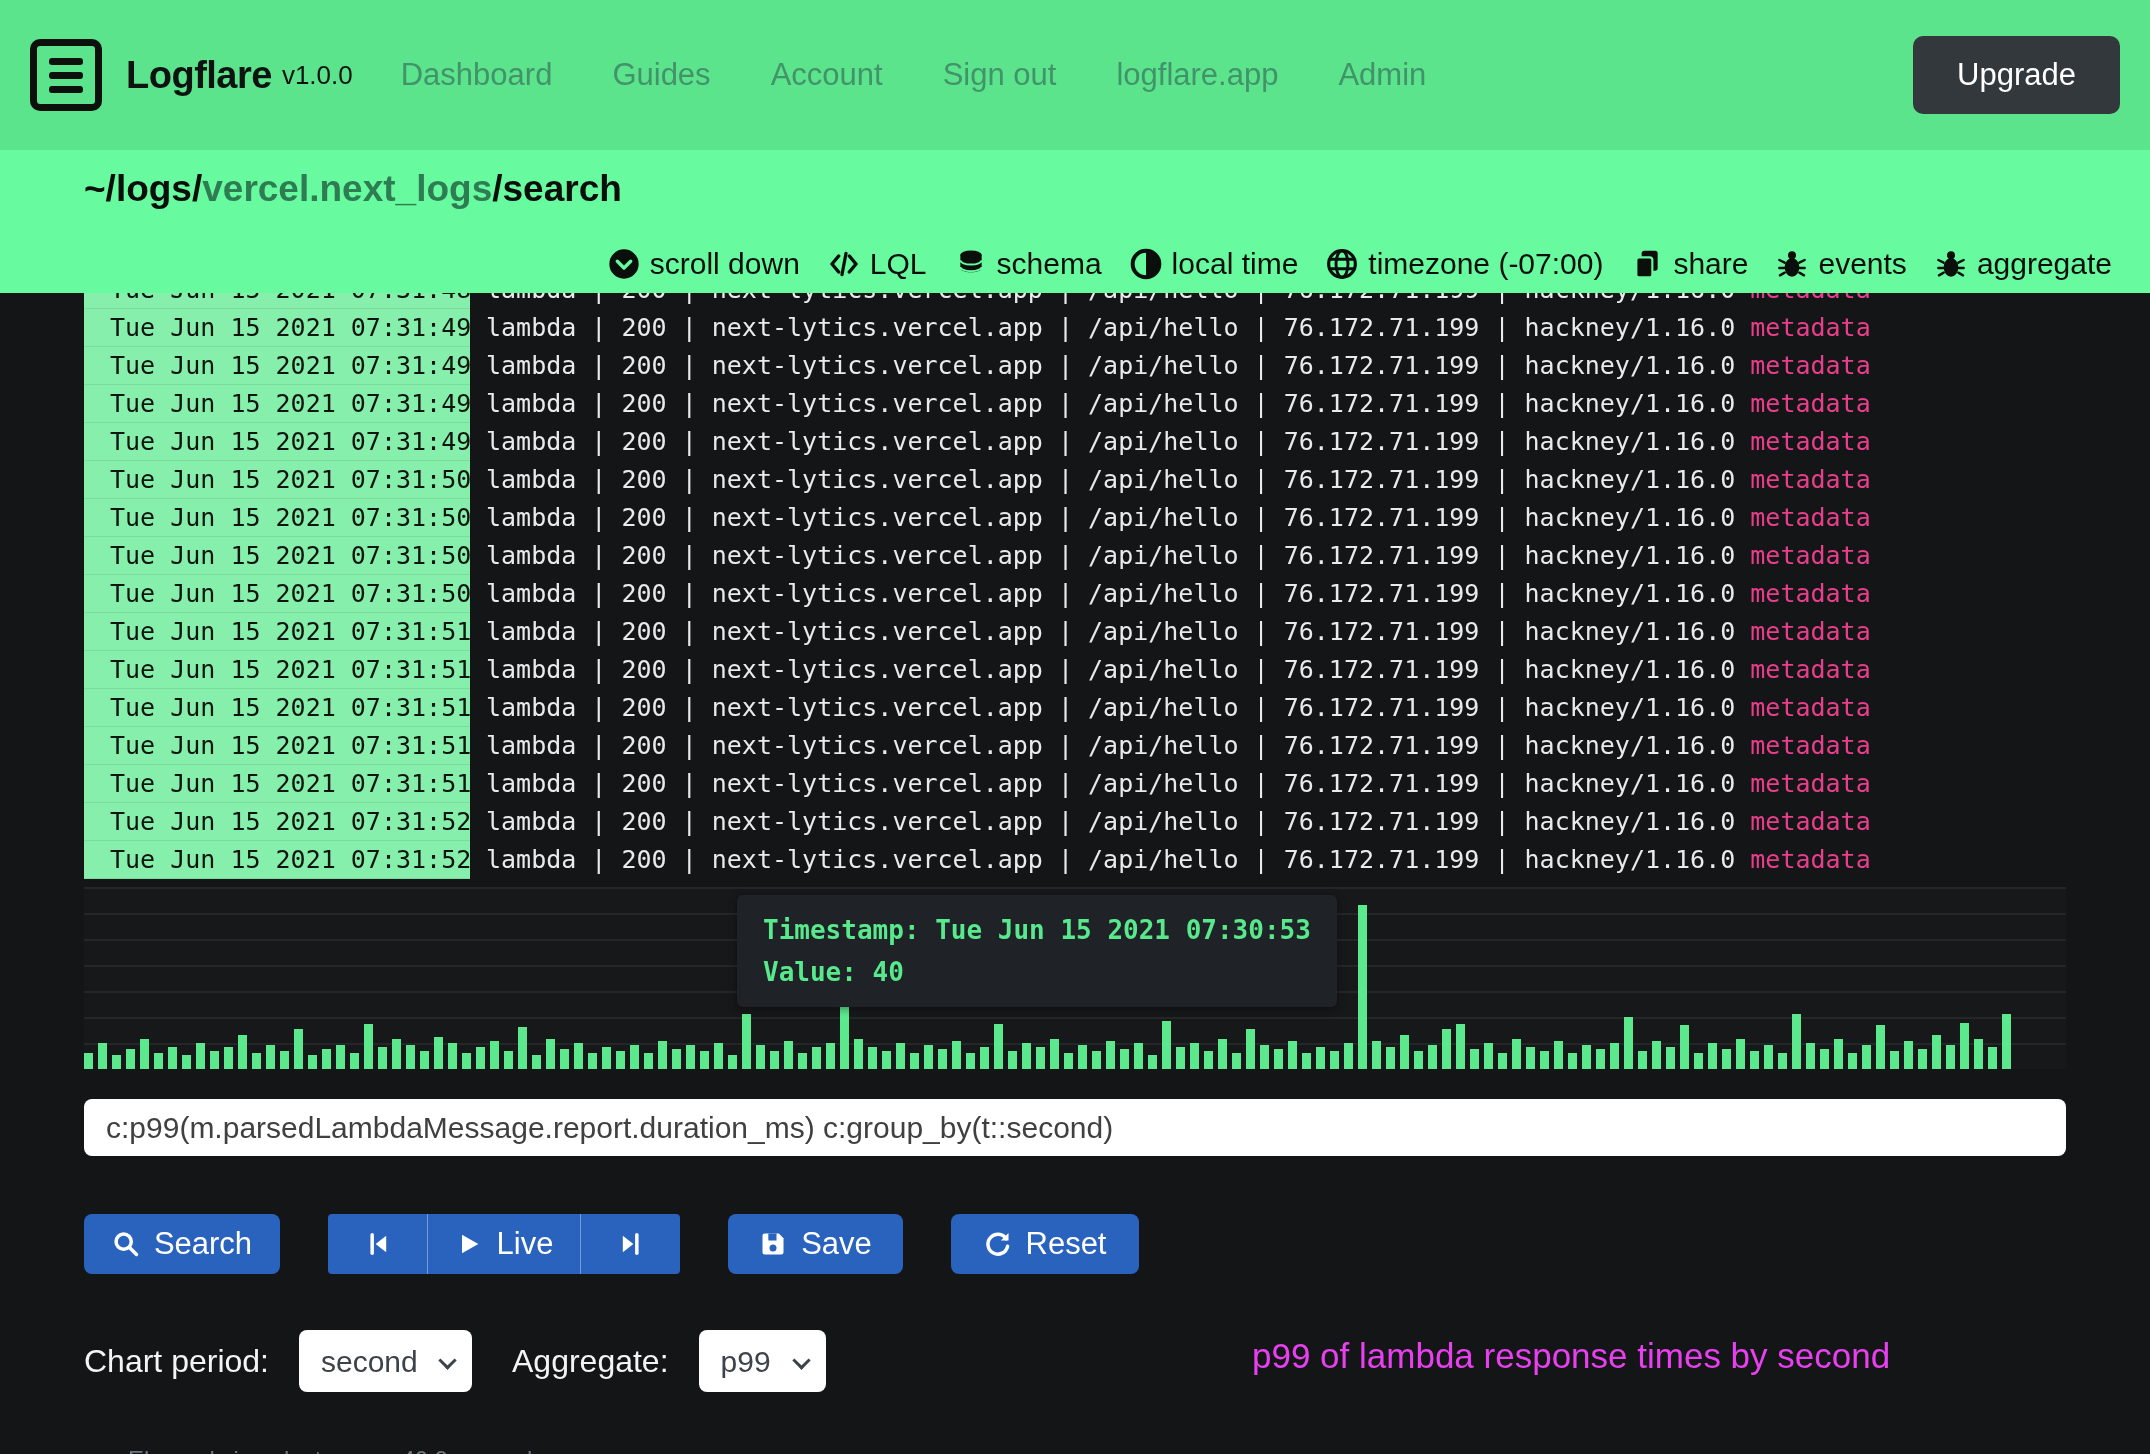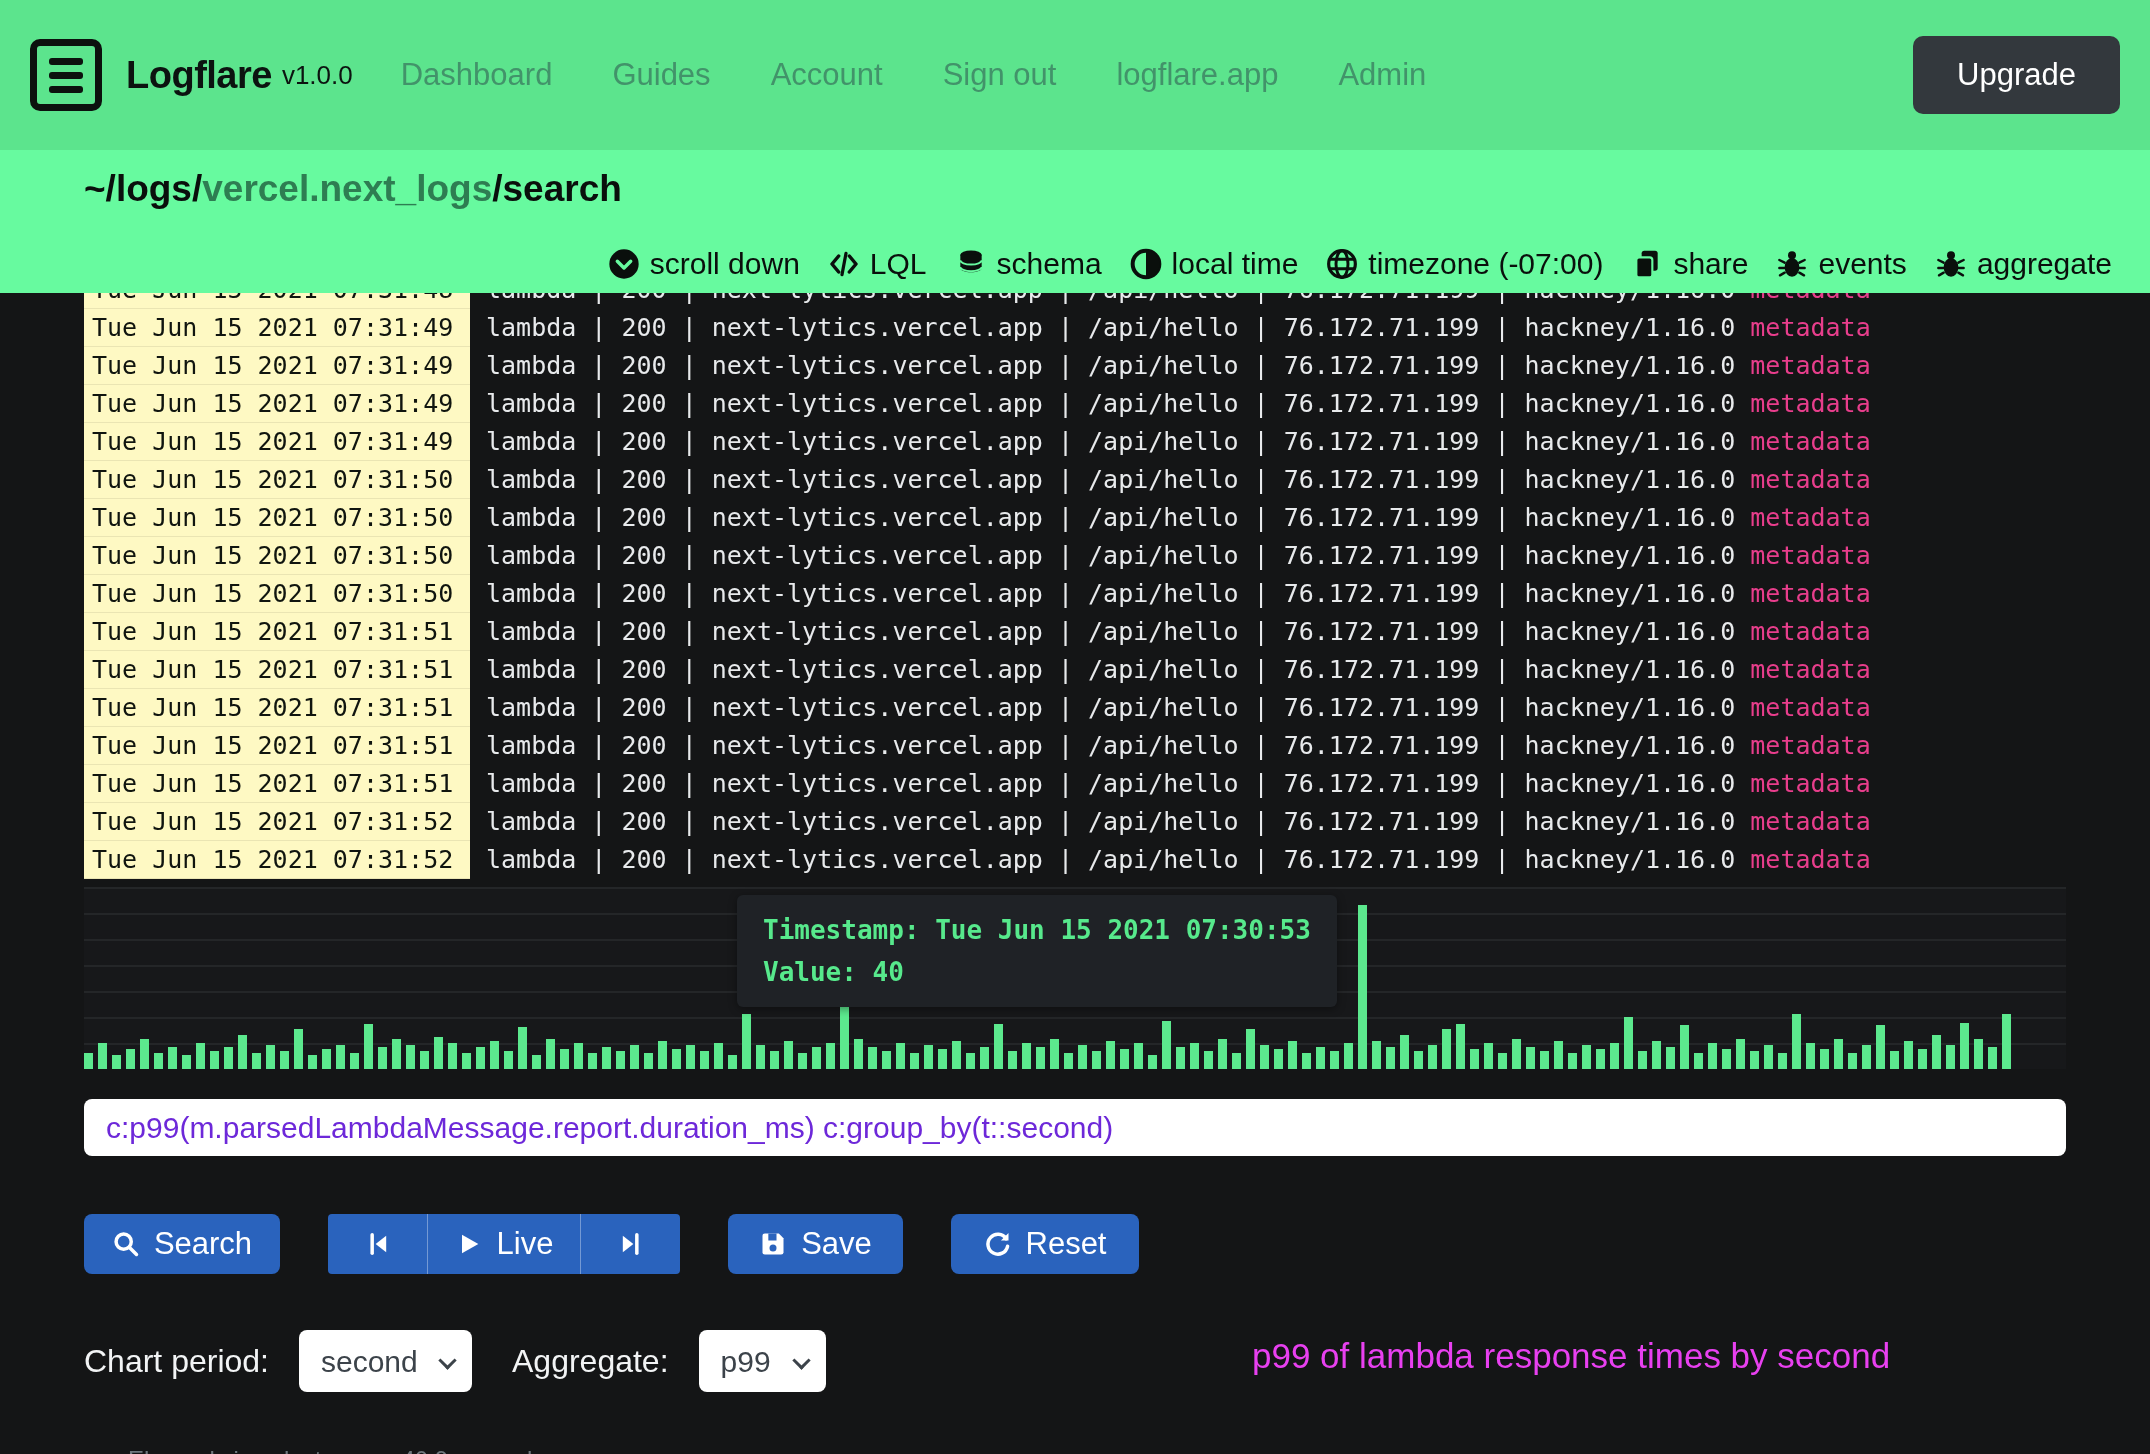--- a/index.html
+++ b/index.html
@@ -26,38 +26,38 @@
   .toolbar { position:absolute; right:38px; bottom:12px; display:flex; gap:28px; align-items:center; }
   .tb-item { display:flex; align-items:center; gap:10px; font-size:30px; color:#0a0f0c; cursor:pointer; }
   .tb-item svg { width:32px; height:32px; display:block; }
 
   
   main { padding:0 84px; position:relative; }
   .logtable { overflow:hidden; }
   .logrow { display:flex; height:38px; line-height:38px; white-space:pre;
             font-family:"DejaVu Sans Mono", monospace; font-size:25px; }
   .logrow:first-child { margin-top:-22px; }
-  .ts  { width:386px; flex:none; background:#fef9c3; color:#10150f; padding-left:8px;
+  .ts  { width:386px; flex:none; background:#86efac; color:#10150f; padding-left:26px;
          border-bottom:1px solid rgba(0,0,0,0.08); }
   .body { color:#e8eaec; padding-left:16px; }
   .meta { color:#e83e8c; cursor:pointer; }
 
   
   .chart { position:relative; margin-top:8px; height:182px; background:#17181a;
            background-image:repeating-linear-gradient(to bottom,#242628 0 2px,transparent 2px 26px); }
   .bars { position:absolute; left:0; bottom:0; display:flex; align-items:flex-end; gap:5px; }
   .bar { width:9px; background:#5ce98e; flex:none; }
   .chart-tooltip { position:absolute; left:653px; top:8px; background:#1f2226; border-radius:6px;
                    padding:14px 26px; font-family:"DejaVu Sans Mono", monospace; font-weight:700;
                    font-size:26px; line-height:42px; color:#57e98c; box-shadow:0 2px 8px rgba(0,0,0,0.4); }
 
   
   .querywrap { margin-top:30px; }
   .query-input { width:100%; height:57px; border:none; border-radius:8px; background:#fff;
-                 font-size:30px; color:#6d28d9; padding:0 22px; font-family:"Liberation Sans",sans-serif; }
+                 font-size:30px; color:#404040; padding:0 22px; font-family:"Liberation Sans",sans-serif; }
 
   
   .controls { margin-top:58px; display:flex; align-items:center; }
   .btn { background:#2a63bd; color:#fff; border:none; border-radius:8px; height:60px;
          font-size:31px; display:flex; align-items:center; justify-content:center; gap:14px;
          cursor:pointer; font-family:"Liberation Sans",sans-serif; }
   .btn svg { width:28px; height:28px; display:block; }
   .btn-search { width:196px; }
   .btn-group { display:flex; margin-left:48px; border-radius:4px; overflow:hidden; }
   .btn-group .btn { border-radius:0; }

